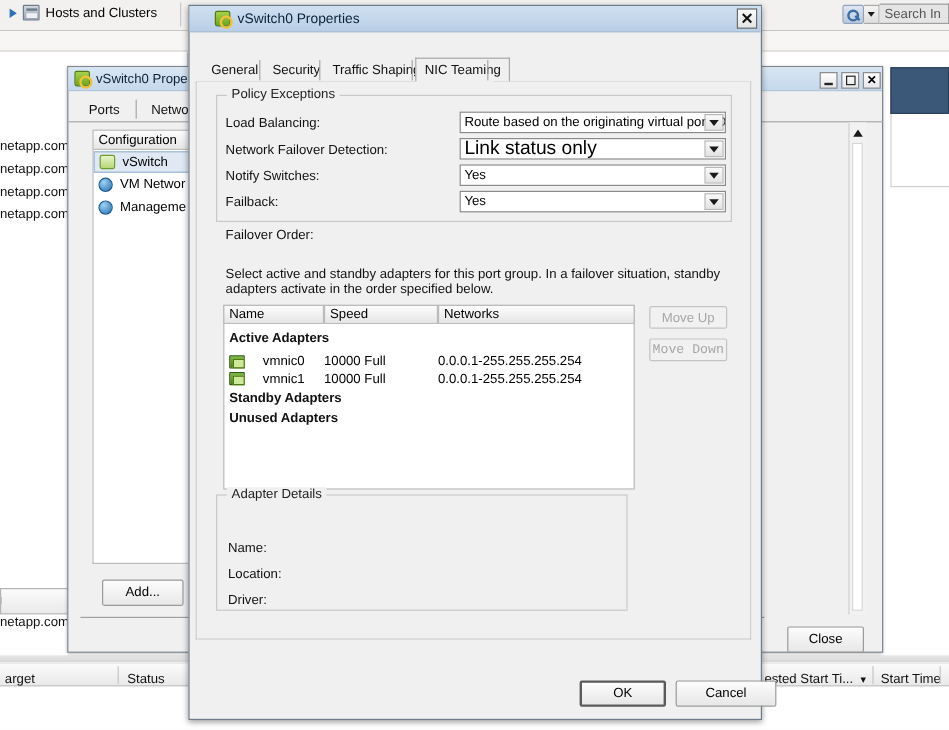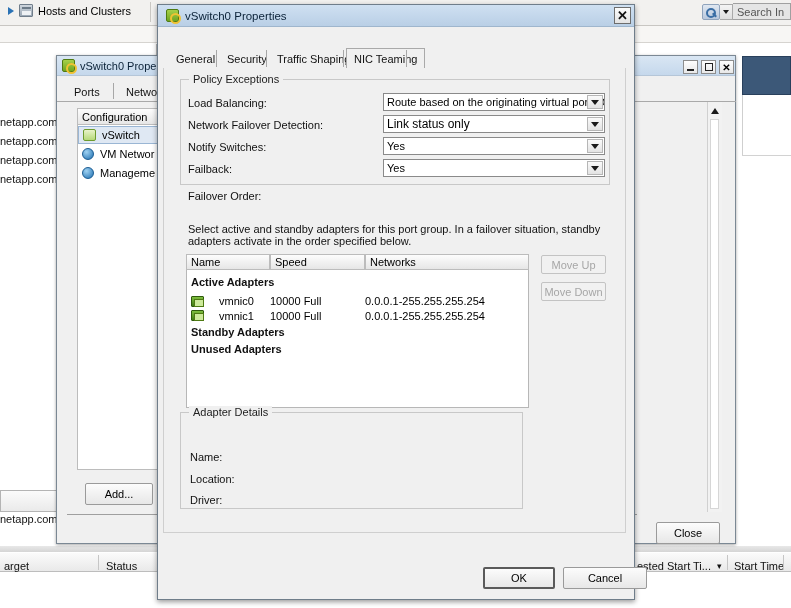--- a/index.html
+++ b/index.html
@@ -116,21 +116,21 @@
   .tabsep { position:absolute; width:1px; background:#a7a7a7; }
 
   
   .lh { background:linear-gradient(#fdfdfd,#e6e6e6); border:1px solid #bcbcbc;
         font-size:11px; display:flex; align-items:center; padding-left:4px; }
 
   
   #frontdlg { position:absolute; left:157px; top:4px; width:478px; height:596px;
               background:#f0f0f0; border:1px solid #6f7d8a; box-shadow:0 2px 5px rgba(0,0,0,.4); }
   #frontdlg .ftitle { height:22px; background:linear-gradient(#cfe0f1,#b9cfe6);
-              display:flex; align-items:center; padding-left:8px; gap:6px;
+              display:flex; align-items:center; padding-left:21px; gap:6px;
               border-bottom:1px solid #9fb6cd; position:relative; }
   .xbtn { position:absolute; right:3px; top:2px; width:17px; height:17px;
           background:linear-gradient(#fbfbfb,#e4e4e4); border:1px solid #6d6d6d;
           display:flex; align-items:center; justify-content:center;
           font-size:13px; font-weight:bold; color:#111; line-height:1; }
 
   .tabstrip-line { position:absolute; background:#a9a9a9; height:1px; }
 
   .netico { width:13px;height:11px;border-radius:1px;
             background:linear-gradient(#7fbf3f,#3f7a12); border:1px solid #2e5a0c;
@@ -281,21 +281,21 @@
     <div class="lbl" style="left:30px; top:92px;">Load Balancing:</div>
     <div class="combo" style="position:absolute;left:225px;top:88px;width:222px;height:18px;">
       <span style="white-space:nowrap;font-size:11px;">Route based on the originating virtual port ID</span>
       <span class="arrowbox">
           <span class="caret"></span>
         </span>
     </div>
 
     <div class="lbl" style="left:30px; top:114px;">Network Failover Detection:</div>
     <div class="combo" style="position:absolute;left:225px;top:110px;width:222px;height:18px;">
-      <span style="white-space:nowrap;font-size:12px;">Link status only</span>
+      <span style="white-space:nowrap;font-size:16px;">Link status only</span>
       <span class="arrowbox">
           <span class="caret"></span>
         </span>
     </div>
 
     <div class="lbl" style="left:30px; top:136px;">Notify Switches:</div>
     <div class="combo" style="position:absolute;left:225px;top:132px;width:222px;height:18px;">
       <span style="white-space:nowrap;font-size:11px;">Yes</span>
       <span class="arrowbox">
           <span class="caret"></span>
@@ -341,21 +341,21 @@
       <span style="position:absolute;left:79px;font-size:11px;">10000 Full</span>
       <span style="position:absolute;left:174px;font-size:11px;">0.0.0.1-255.255.255.254</span>
     </div>
 
     <div class="lbl bold" style="left:33px; top:321px;">Standby Adapters</div>
     <div class="lbl bold" style="left:33px; top:338px;">Unused Adapters</div>
 
     <div class="btn disabled" style="position:absolute;left:383px;top:250px;width:65px;height:19px;">
       <span>Move Up</span>
     </div>
-    <div class="btn disabled" style="position:absolute;left:383px;top:277px;width:65px;height:19px;">
+    <div class="btn disabled" style="position:absolute;left:383px;top:277px;width:65px;height:19px;font-family:Liberation Mono, monospace;">
       <span>Move Down</span>
     </div>
 
     <div class="grpbox" style="left:22px; top:407px; width:343px; height:97px;">
       <span class="grplbl">Adapter Details</span>
     </div>
     <div class="lbl" style="left:32px; top:446px;">Name:</div>
     <div class="lbl" style="left:85px; top:446px;"></div>
     <div class="lbl" style="left:32px; top:468px;">Location:</div>
     <div class="lbl" style="left:85px; top:468px;"></div>

